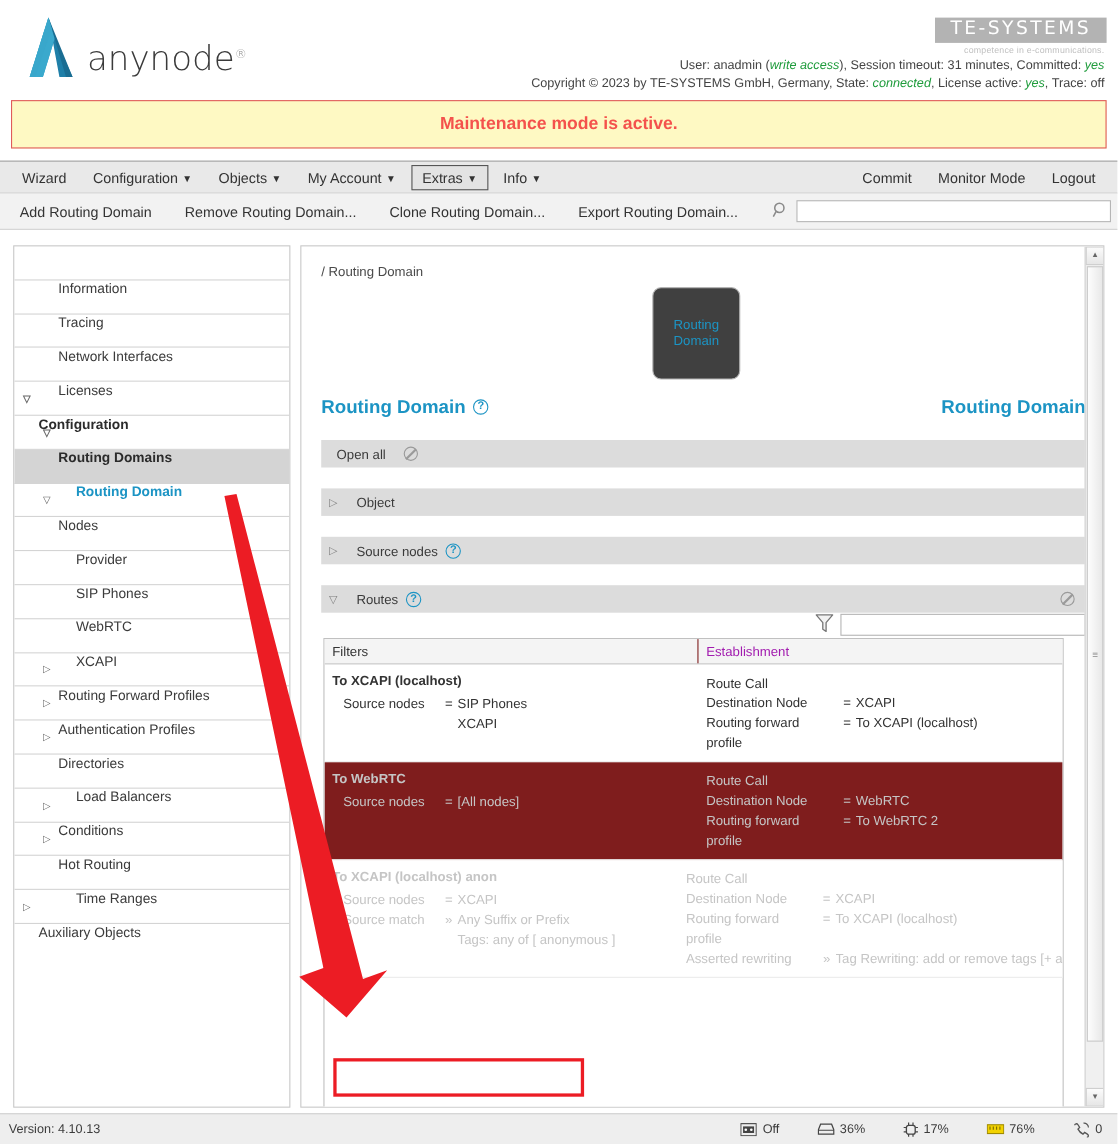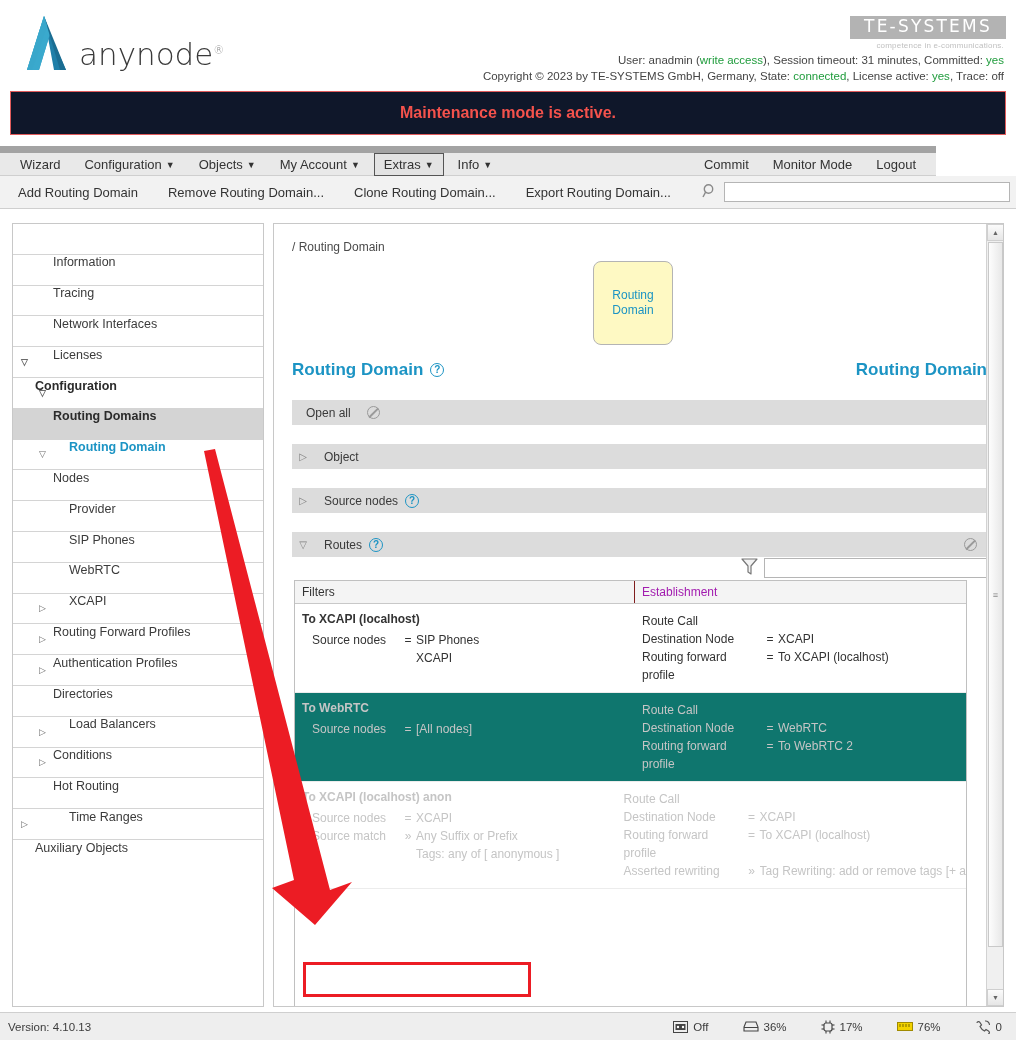--- a/index.html
+++ b/index.html
@@ -22,33 +22,33 @@
                margin-left:3px; margin-bottom:4px; font-family:"DejaVu Sans", sans-serif; font-weight:300;}
   .logo-text .n1 { color:#3a3a3a; }
   .logo-reg { font-size:11px; vertical-align:super; color:#8a8a8a; }
 
   .te-logo { position:absolute; right:10px; top:16px; width:156px; text-align:center; }
   .te-logo .te-bar { background:#b3b3b3; color:#fff; font-size:17px; letter-spacing:2.2px;
                      font-family:"DejaVu Sans", sans-serif; padding:1px 4px 2px 4px; line-height:1.15;}
   .te-logo .te-sub { color:#c0c0c0; font-size:8px; letter-spacing:0.2px; margin-top:2px; text-align:right; padding-right:2px;}
 
   .hdr-info { position:absolute; right:12px; top:52px; text-align:right; font-size:11.5px; color:#444; line-height:16px; }
-  .green { color:#1f9c3c; }
+  .green { color:#1f9c3c;font-style:italic; }
 
   
   .maint-banner {
     position:absolute; left:10px; top:91px; width:996px; height:44px;
-    border:1px solid #e05b5b; background:#0f172a;
+    border:1px solid #e05b5b; background:#fef9c3;
     display:flex; align-items:center; justify-content:center;
     color:#f4524c; font-size:16px; font-weight:bold;
   }
 
   
-  .menubar { position:absolute; left:0; top:146px; width:936px; height:30px;
-             background:#e9e9e9; border-top:7px solid #a3a3a3; border-bottom:1px solid #cfcfcf;
+  .menubar { position:absolute; left:0; top:146px; width:1016px; height:30px;
+             background:#e9e9e9; border-top:1px solid #a3a3a3; border-bottom:1px solid #cfcfcf;
              display:flex; align-items:center; }
   .menu-item { padding:4px 10px; margin:0 2px; font-size:13px; color:#333; cursor:default; white-space:nowrap; }
   .menu-item.first { margin-left:10px; }
   .menu-item .caret { font-size:9px; margin-left:4px; position:relative; top:-1px; }
   .menu-item.active { border:1px solid #555; background:#e3e3e3; padding:3px 9px; }
   .menu-right { margin-left:auto; display:flex; align-items:center; padding-right:8px; }
 
   
   .toolbar { position:absolute; left:0; top:176px; width:1016px; height:33px;
              background:#f2f2f2; border-bottom:1px solid #cfcfcf; display:flex; align-items:center; }
@@ -72,21 +72,21 @@
   .lbl { white-space:nowrap;margin-top:47px; }
   .ind0 { padding-left:8px; } .ind1 { padding-left:26px; }
   .ind3 { padding-left:56px; }
 
   
   .mainpanel { position:absolute; left:273px; top:14px; width:731px; height:784px;
                border:1px solid #c8c8c8; background:#fff; overflow:hidden; }
   .breadcrumb { position:absolute; left:18px; top:16px; font-size:12px; color:#4a4a4a; }
 
   .rd-node { position:absolute; left:319px; top:37px; width:80px; height:84px;
-             background:#fef9c3; border:1px solid #b4b4b4; border-radius:8px;
+             background:#404040; border:1px solid #b4b4b4; border-radius:8px;
              display:flex; flex-direction:column; align-items:center; justify-content:center;
              color:#1c94c4; font-size:12px; line-height:15px; text-align:center; }
 
   .title-row { position:absolute; left:18px; top:136px; width:695px; display:flex; align-items:center; }
   .title-left { color:#1c94c4; font-size:17px; font-weight:bold; display:flex; align-items:center; }
   .title-right { color:#1c94c4; font-size:17px; font-weight:bold; margin-left:auto; }
 
   .helpicon { display:inline-block; width:14px; height:14px; border-radius:50%;
               border:1.4px solid #1c94c4; color:#1c94c4; font-size:10px; line-height:11px;
               text-align:center; margin-left:7px; font-weight:bold; }
@@ -105,21 +105,21 @@
   .filter-row input { width:223px; height:20px; border:1px solid #b5b5b5; font-size:12px; padding:0 4px;
                       font-family:"Liberation Sans", sans-serif; margin-left:6px; }
 
   
   .routes-table { position:absolute; left:20px; top:356px; width:673px; height:518px;
                   border:1px solid #c0c0c0; background:#fff; overflow:hidden; }
   .rt-head { display:flex; height:23px; background:#f4f4f4; border-bottom:1px solid #c8c8c8; }
   .rt-head .c1 { width:340px; padding:4px 0 0 7px; font-size:12px; color:#333; border-right:1px solid #7f1d1d; }
   .rt-head .c2 { flex:1; padding:4px 0 0 7px; font-size:12px; color:#a21caf; }
   .rt-row { display:flex; border-bottom:1px solid #ececec; min-height:83px; padding:8px 0 8px 0; }
-  .rt-row.dim { color:#c5c5c5; background:#0f766e; }
+  .rt-row.dim { color:#c5c5c5; background:#7f1d1d; }
   .rt-row.dim2 { color:#c5c5c5; background:#fff; }
   .rt-left { width:340px; padding-left:7px; }
   .rt-right { flex:1; padding-left:7px; }
   .rt-title { font-weight:bold; font-size:12px; margin-bottom:5px; }
   .kv { display:flex; font-size:12px; line-height:18px; }
   .kv .k { width:98px; flex:0 0 98px; padding-left:10px; }
   .kv .op { width:16px; flex:0 0 16px; text-align:center; }
   .kv .v { flex:1; }
   .kvr .k { width:120px; flex:0 0 120px; padding-left:0; }
   .rt-plain { font-size:12px; line-height:18px; }

